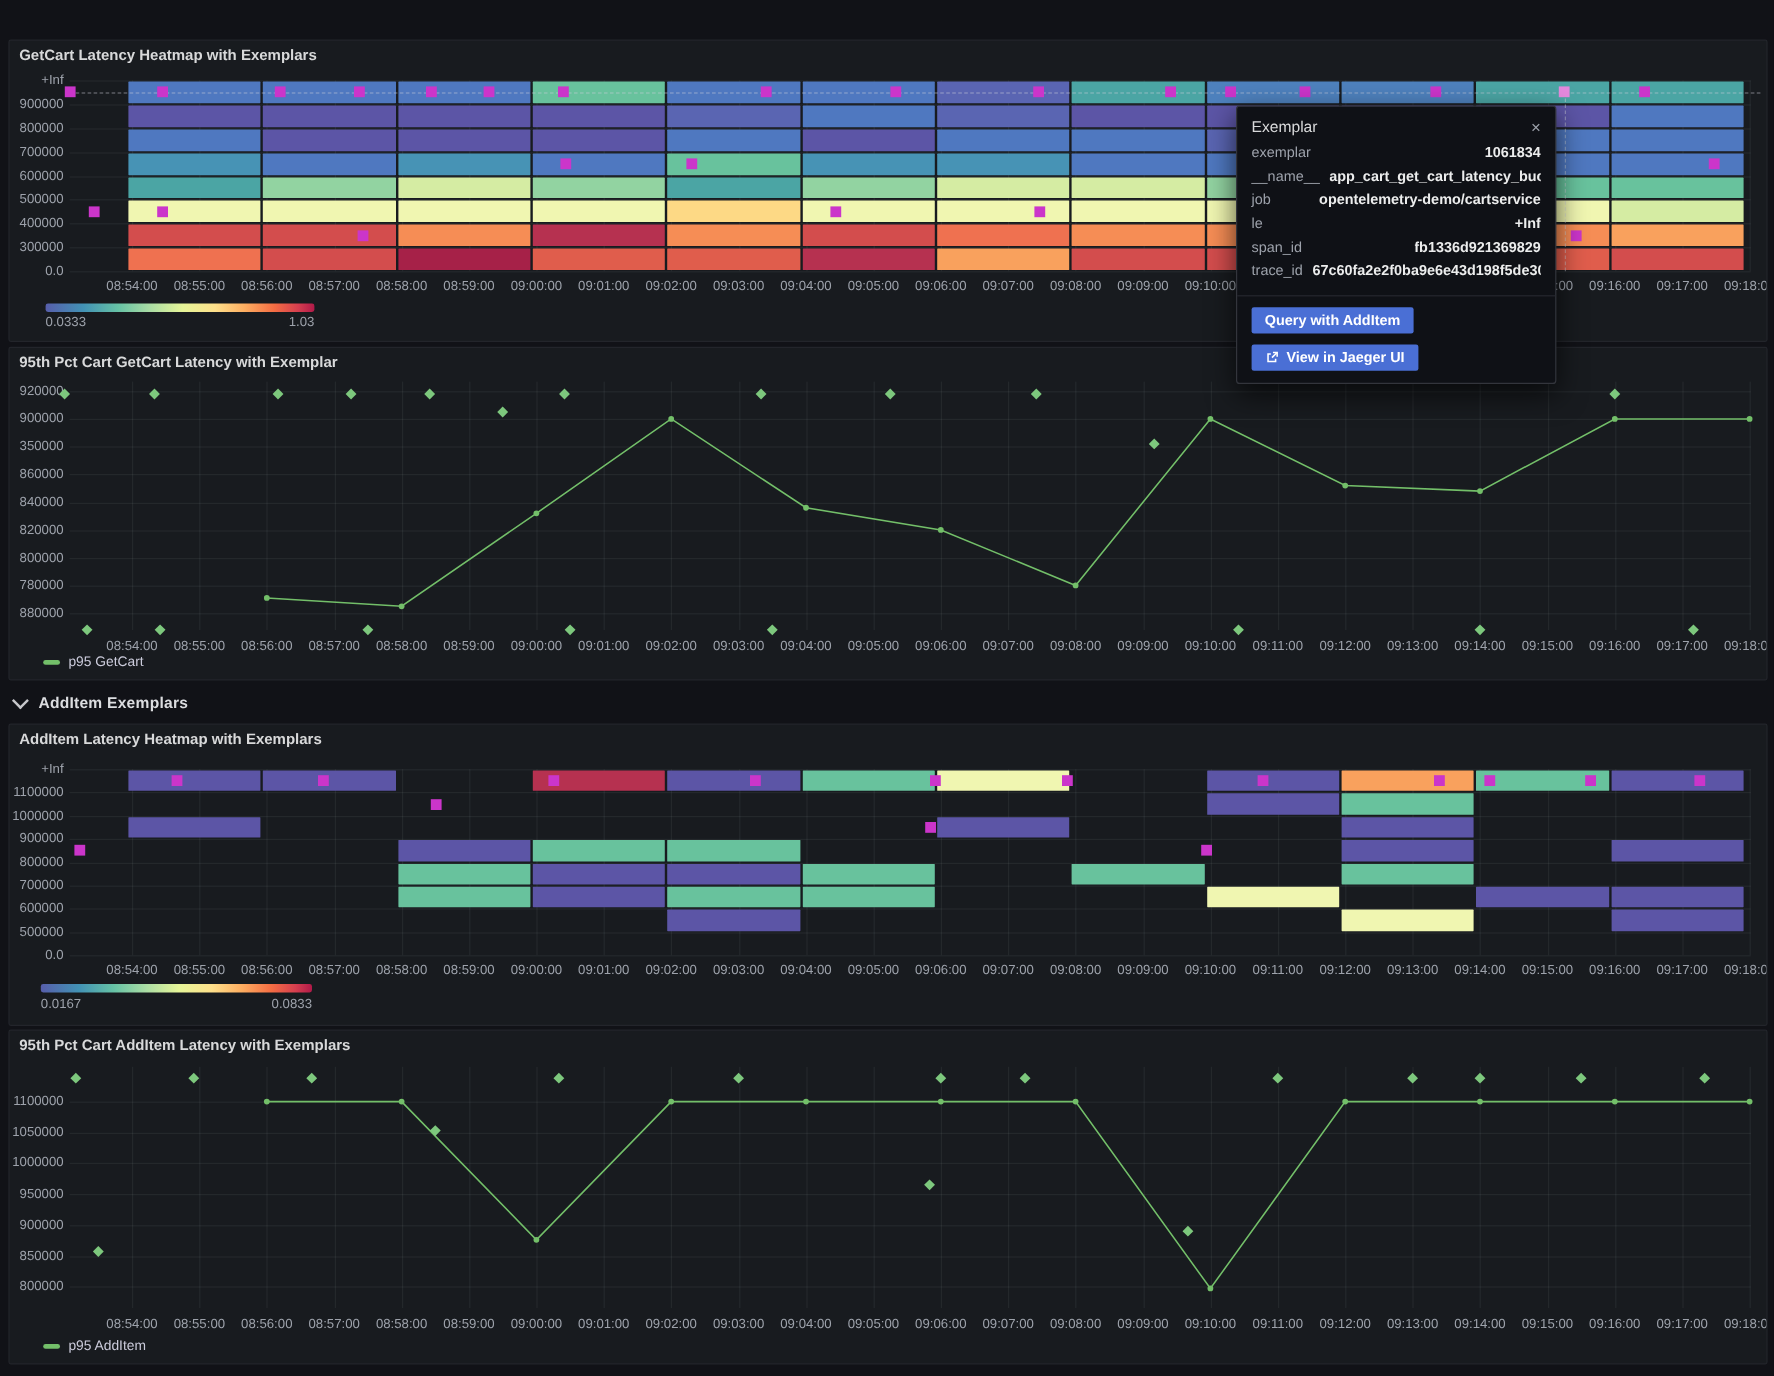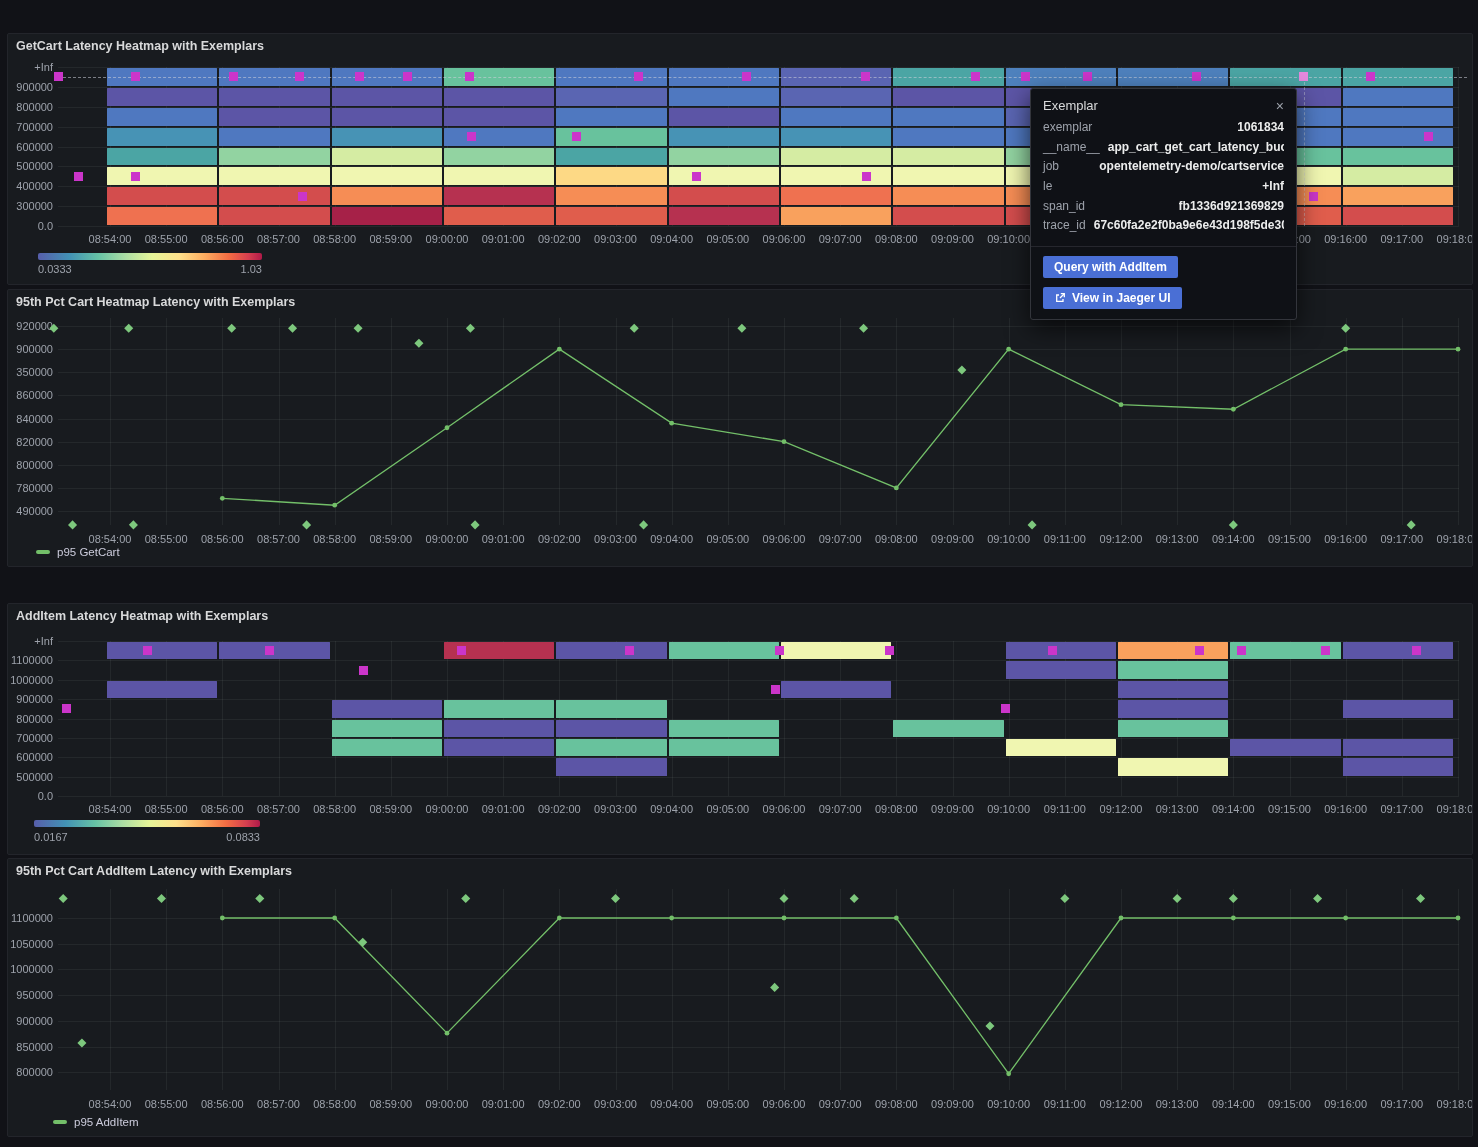--- a/index.html
+++ b/index.html
@@ -242,21 +242,21 @@
         <div class="hm-ex" style="left: 458.839px; top: 98.0625px; background: rgb(203, 53, 202);"></div>
         <div class="hm-ex" style="left: 563.684px; top: 98.0625px; background: rgb(203, 53, 202);"></div>
         <div class="hm-ex" style="left: 1415.55px; top: 98.0625px; background: rgb(203, 53, 202);"></div>
       </div>
     <div class="grad-bar" style="left:30px;top:219px;width:224px;"></div>
     <span class="grad-min" style="left:30px;top:229px;">0.0333</span>
     <span class="grad-max" style="left:209px;top:229px;width:45px;text-align:right;">1.03</span>
   </section>
 
   <section class="panel" style="top:289px;height:276px;">
-    <div class="panel-title">95th Pct Cart Heatmap Latency with Exemplars</div>
+    <div class="panel-title">95th Pct Cart GetCart Latency with Exemplar</div>
     <div class="plot" id="plot1">
         <div class="grid-v" style="left: 102px; top: 28px; height: 207px;"></div>
         <div class="grid-v" style="left: 158.167px; top: 28px; height: 207px;"></div>
         <div class="grid-v" style="left: 214.333px; top: 28px; height: 207px;"></div>
         <div class="grid-v" style="left: 270.5px; top: 28px; height: 207px;"></div>
         <div class="grid-v" style="left: 326.667px; top: 28px; height: 207px;"></div>
         <div class="grid-v" style="left: 382.834px; top: 28px; height: 207px;"></div>
         <div class="grid-v" style="left: 439px; top: 28px; height: 207px;"></div>
         <div class="grid-v" style="left: 495.167px; top: 28px; height: 207px;"></div>
         <div class="grid-v" style="left: 551.334px; top: 28px; height: 207px;"></div>
@@ -286,21 +286,21 @@
         <div class="ytick" style="left: 0px; top: 98.375px;">860000</div>
         <div class="grid-h" style="left: 50px; width: 1401px; top: 128.5px;"></div>
         <div class="ytick" style="left: 0px; top: 121.5px;">840000</div>
         <div class="grid-h" style="left: 50px; width: 1401px; top: 151.625px;"></div>
         <div class="ytick" style="left: 0px; top: 144.625px;">820000</div>
         <div class="grid-h" style="left: 50px; width: 1401px; top: 174.75px;"></div>
         <div class="ytick" style="left: 0px; top: 167.75px;">800000</div>
         <div class="grid-h" style="left: 50px; width: 1401px; top: 197.875px;"></div>
         <div class="ytick" style="left: 0px; top: 190.875px;">780000</div>
         <div class="grid-h" style="left: 50px; width: 1401px; top: 221px;"></div>
-        <div class="ytick" style="left: 0px; top: 214px;">490000</div>
+        <div class="ytick" style="left: 0px; top: 214px;">880000</div>
         <div class="xtick" style="left: 74px; top: 242px;">08:54:00</div>
         <div class="xtick" style="left: 130.167px; top: 242px;">08:55:00</div>
         <div class="xtick" style="left: 186.333px; top: 242px;">08:56:00</div>
         <div class="xtick" style="left: 242.5px; top: 242px;">08:57:00</div>
         <div class="xtick" style="left: 298.667px; top: 242px;">08:58:00</div>
         <div class="xtick" style="left: 354.834px; top: 242px;">08:59:00</div>
         <div class="xtick" style="left: 411px; top: 242px;">09:00:00</div>
         <div class="xtick" style="left: 467.167px; top: 242px;">09:01:00</div>
         <div class="xtick" style="left: 523.334px; top: 242px;">09:02:00</div>
         <div class="xtick" style="left: 579.5px; top: 242px;">09:03:00</div>
@@ -354,20 +354,24 @@
           <rect x="1222.134" y="231.675" width="6.4" height="6.4" transform="rotate(45 1225.334 234.875)" fill="#7dc87d" style="pointer-events: auto;"></rect>
           <rect x="1399.9952166666667" y="231.675" width="6.4" height="6.4" transform="rotate(45 1403.1952166666667 234.875)" fill="#7dc87d" style="pointer-events: auto;"></rect>
         </svg>
       </div>
     <div class="legend" style="left:28px;top:256px;">
       <span class="legend-dash"></span>
       <span class="legend-label">p95 GetCart</span>
     </div>
   </section>
 
+  <div class="row-head" style="top:570px;">
+    <span class="chev"></span>
+    <span class="row-label">AddItem Exemplars</span>
+  </div>
 
   <section class="panel" style="top:603px;height:250px;">
     <div class="panel-title">AddItem Latency Heatmap with Exemplars</div>
     <div class="plot" id="plot2">
         <div class="grid-v" style="left: 102px; top: 37px; height: 155px;"></div>
         <div class="grid-v" style="left: 158.167px; top: 37px; height: 155px;"></div>
         <div class="grid-v" style="left: 214.333px; top: 37px; height: 155px;"></div>
         <div class="grid-v" style="left: 270.5px; top: 37px; height: 155px;"></div>
         <div class="grid-v" style="left: 326.667px; top: 37px; height: 155px;"></div>
         <div class="grid-v" style="left: 382.834px; top: 37px; height: 155px;"></div>
@@ -582,21 +586,21 @@
           <rect x="1165.9673" y="36.268" width="6.4" height="6.4" transform="rotate(45 1169.1673 39.468)" fill="#7dc87d" style="pointer-events: auto;"></rect>
           <rect x="1222.134" y="36.268" width="6.4" height="6.4" transform="rotate(45 1225.334 39.468)" fill="#7dc87d" style="pointer-events: auto;"></rect>
           <rect x="1306.38405" y="36.268" width="6.4" height="6.4" transform="rotate(45 1309.58405 39.468)" fill="#7dc87d" style="pointer-events: auto;"></rect>
           <rect x="1409.3563333333332" y="36.268" width="6.4" height="6.4" transform="rotate(45 1412.5563333333332 39.468)" fill="#7dc87d" style="pointer-events: auto;"></rect>
           <rect x="70.71665" y="180.702" width="6.4" height="6.4" transform="rotate(45 73.91665 183.902)" fill="#7dc87d" style="pointer-events: auto;"></rect>
           <rect x="351.55015" y="79.958" width="6.4" height="6.4" transform="rotate(45 354.75014999999996 83.158)" fill="#7dc87d" style="pointer-events: auto;"></rect>
           <rect x="763.4392833333333" y="125.18999999999998" width="6.4" height="6.4" transform="rotate(45 766.6392833333333 128.39)" fill="#7dc87d" style="pointer-events: auto;"></rect>
           <rect x="978.7449666666665" y="163.74" width="6.4" height="6.4" transform="rotate(45 981.9449666666666 166.94)" fill="#7dc87d" style="pointer-events: auto;"></rect>
         </svg>
       </div>
-    <div class="legend" style="left:45px;top:257px;">
+    <div class="legend" style="left:28px;top:257px;">
       <span class="legend-dash"></span>
       <span class="legend-label">p95 AddItem</span>
     </div>
   </section>
 
   <div class="ex-tip">
     <div class="ex-tip-head">
       <span class="ex-tip-title">Exemplar</span>
       <span class="ex-close">×</span>
     </div>

